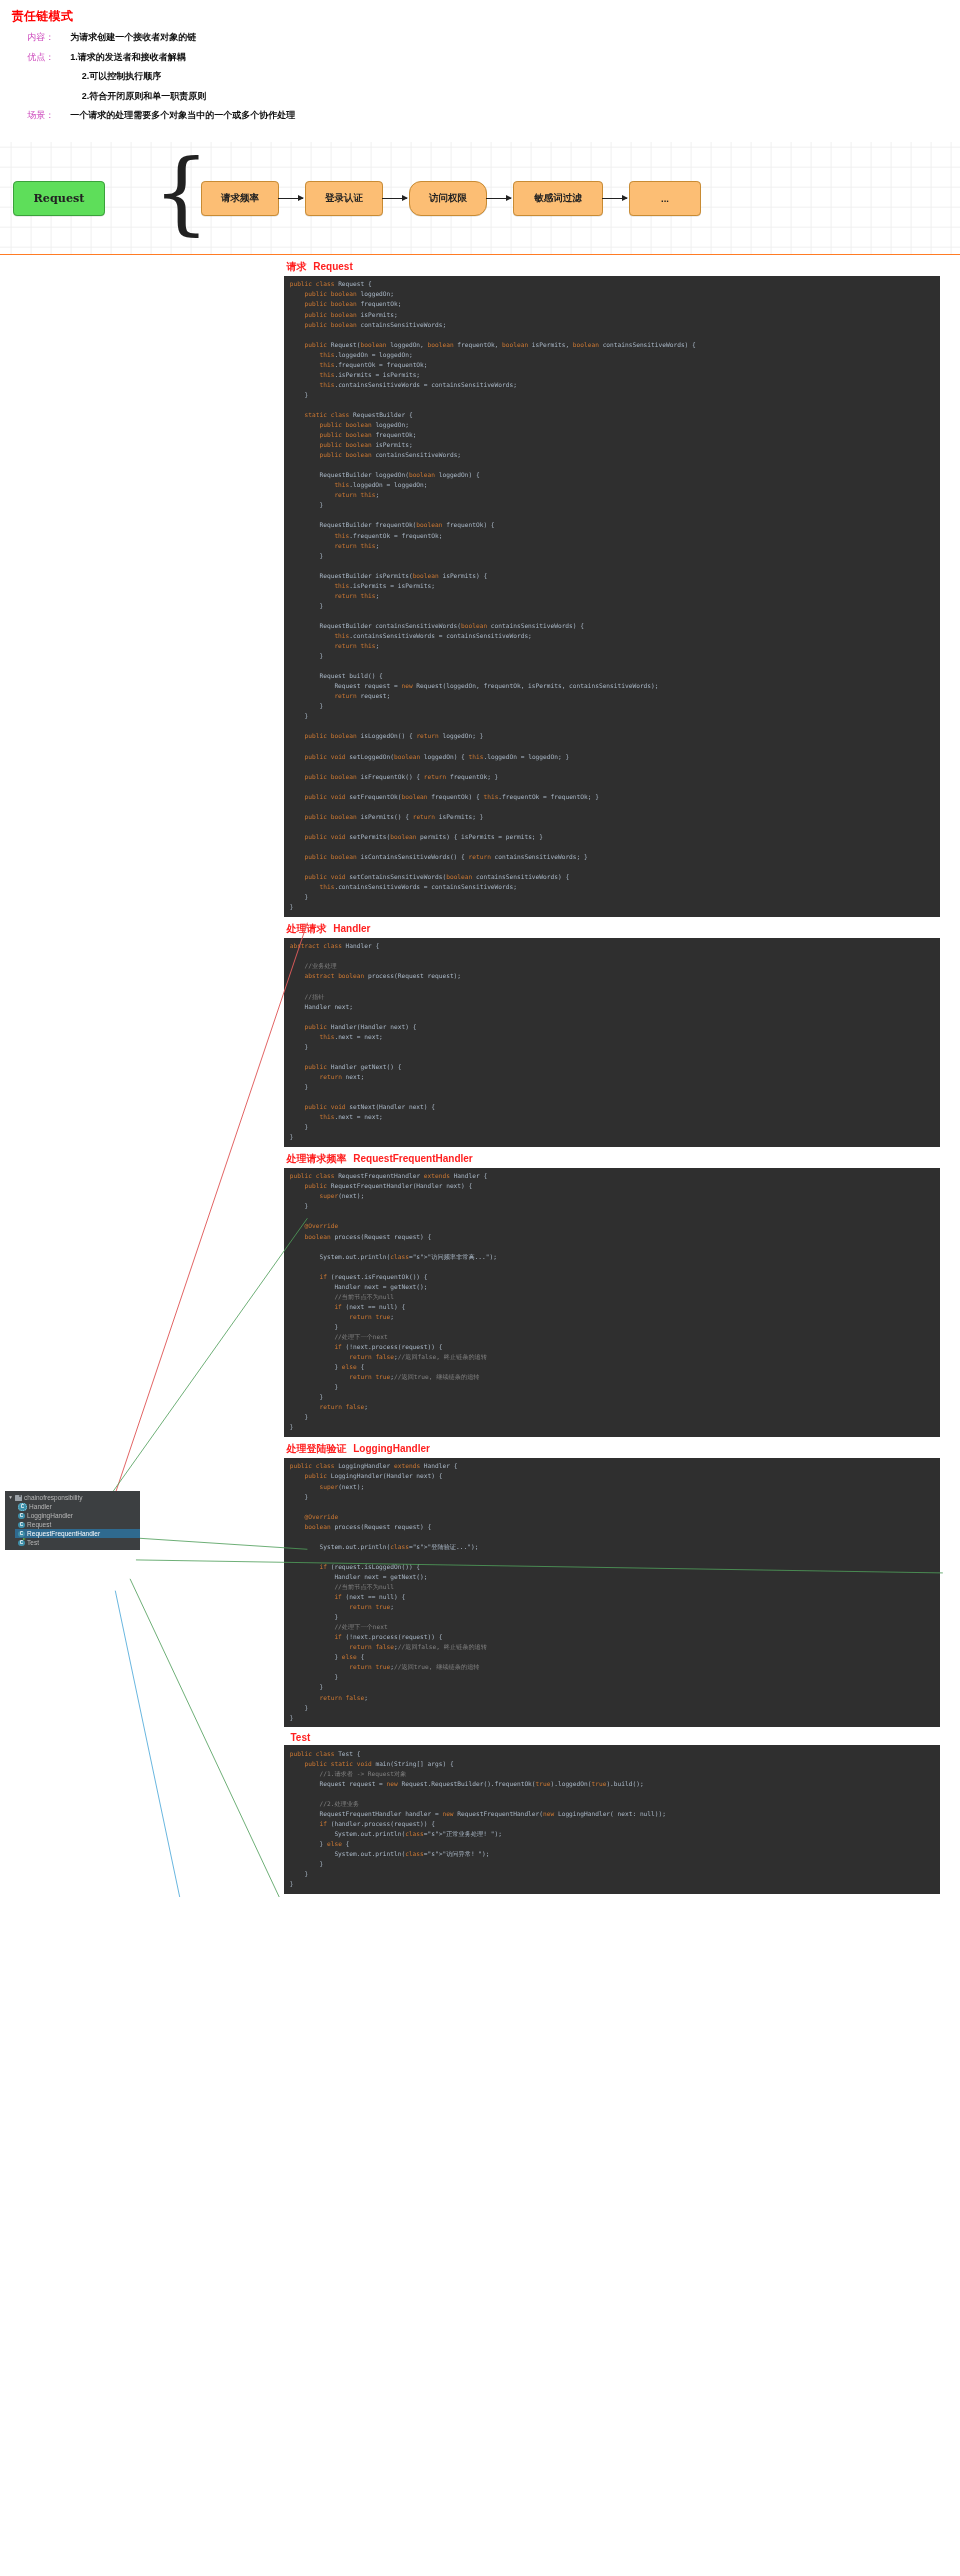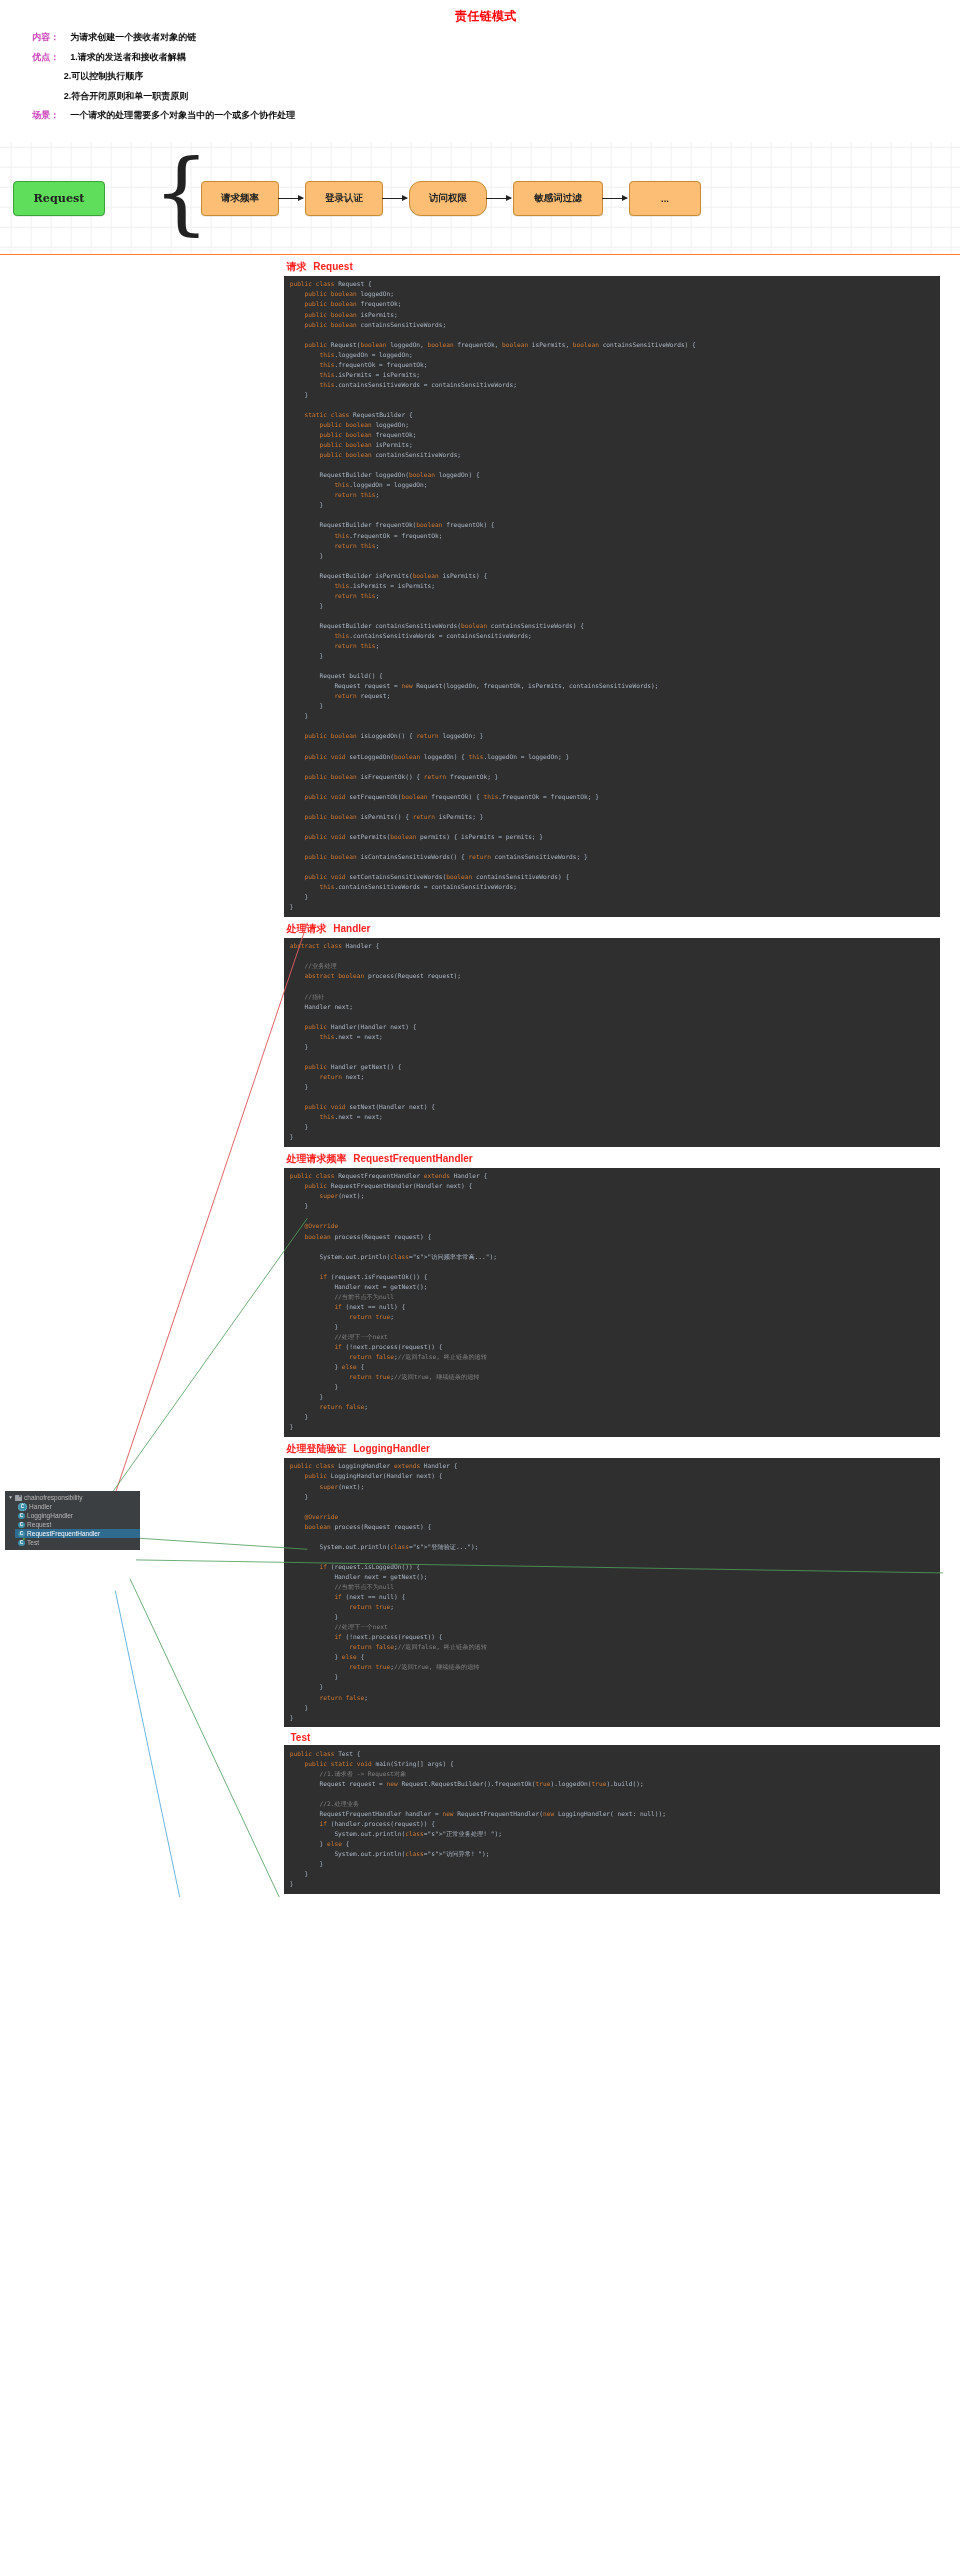--- a/index.html
+++ b/index.html
@@ -3,29 +3,29 @@
 <meta charset="utf-8">
 <style>
   html,body{margin:0;padding:0;background:#ffffff;}
   body{
     width:960px;
     font-family:"Liberation Sans","DejaVu Sans",sans-serif;
     -webkit-font-smoothing:antialiased;
     position:relative;
   }
   
-  .notes{padding:6px 0 2.4px 4.7px;text-align:center;}
+  .notes{padding:6px 0 2.4px 4.7px;}
   .note-title{
     color:#ff0000;font-weight:bold;font-size:12px;letter-spacing:0.3px;
     margin:2.4px 0 6px 7px;
   }
   .note-row{display:flex;align-items:flex-start;margin:0 0 6.5px 22.5px;font-size:9px;}
-  .note-key{color:#cc44bb;font-weight:bold;min-width:37px;}
+  .note-key{color:#cc44bb;font-weight:normal;min-width:37px;}
   .note-val{color:#111;font-weight:bold;margin-left:6px;}
-  .note-row.sub{margin-left:59px;}
+  .note-row.sub{margin-left:77px;}
   .note-row.sub .note-val{margin-left:0;}
 
   
   .diagram{
     position:relative;height:112px;margin:10.6px 0 0 0;
     background-image:
       linear-gradient(to right,#f0f0f0 0.6px,transparent 0.6px),
       linear-gradient(to bottom,#f0f0f0 0.6px,transparent 0.6px);
     background-size:20px 20px;
     background-position:10.6px 4.7px;

